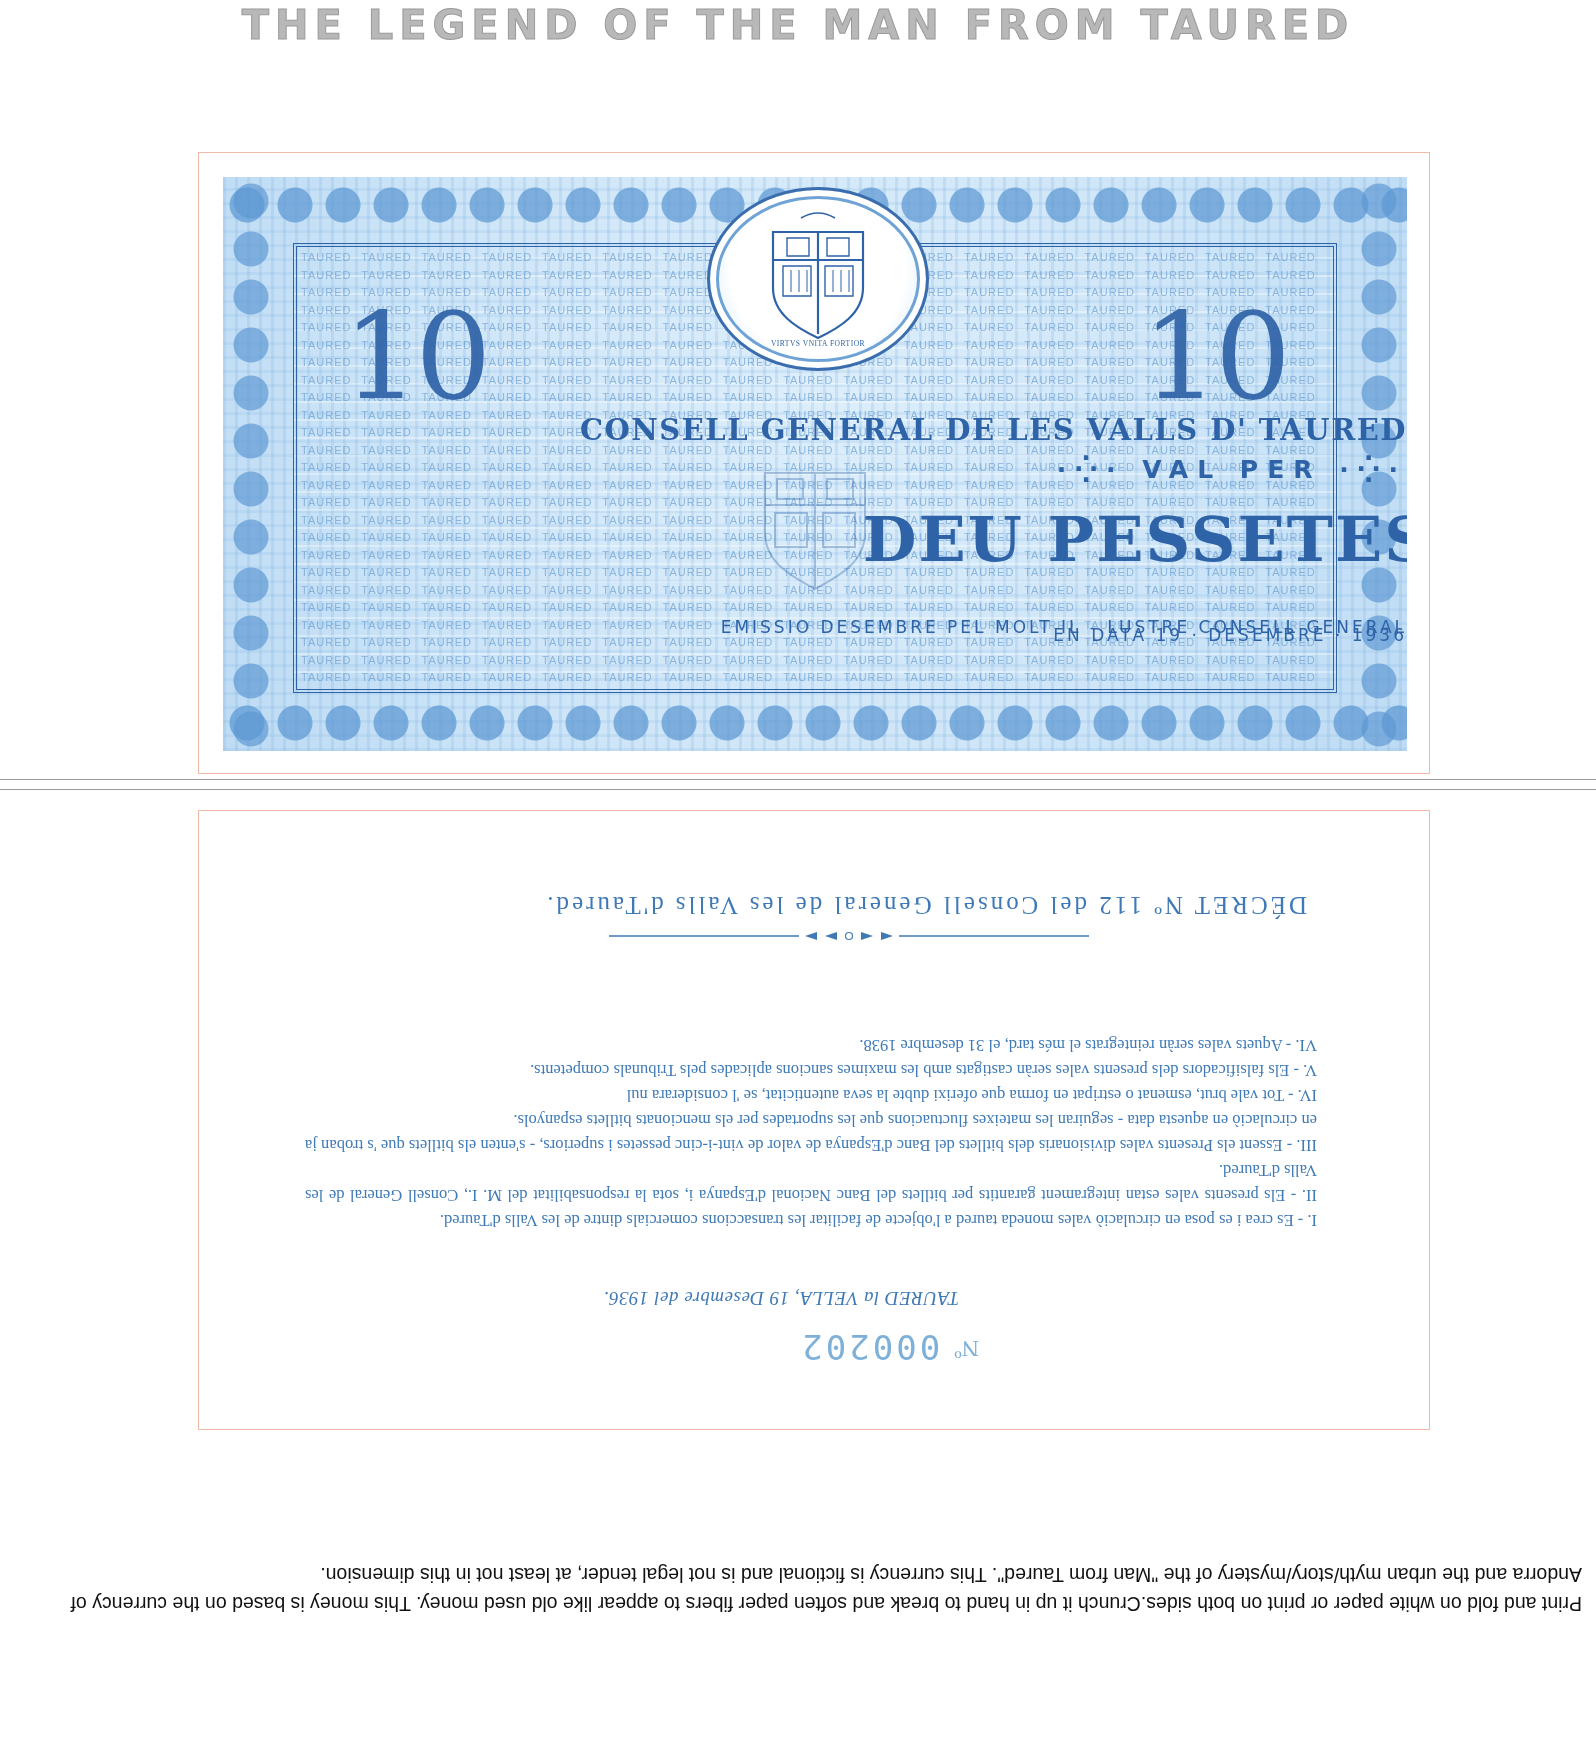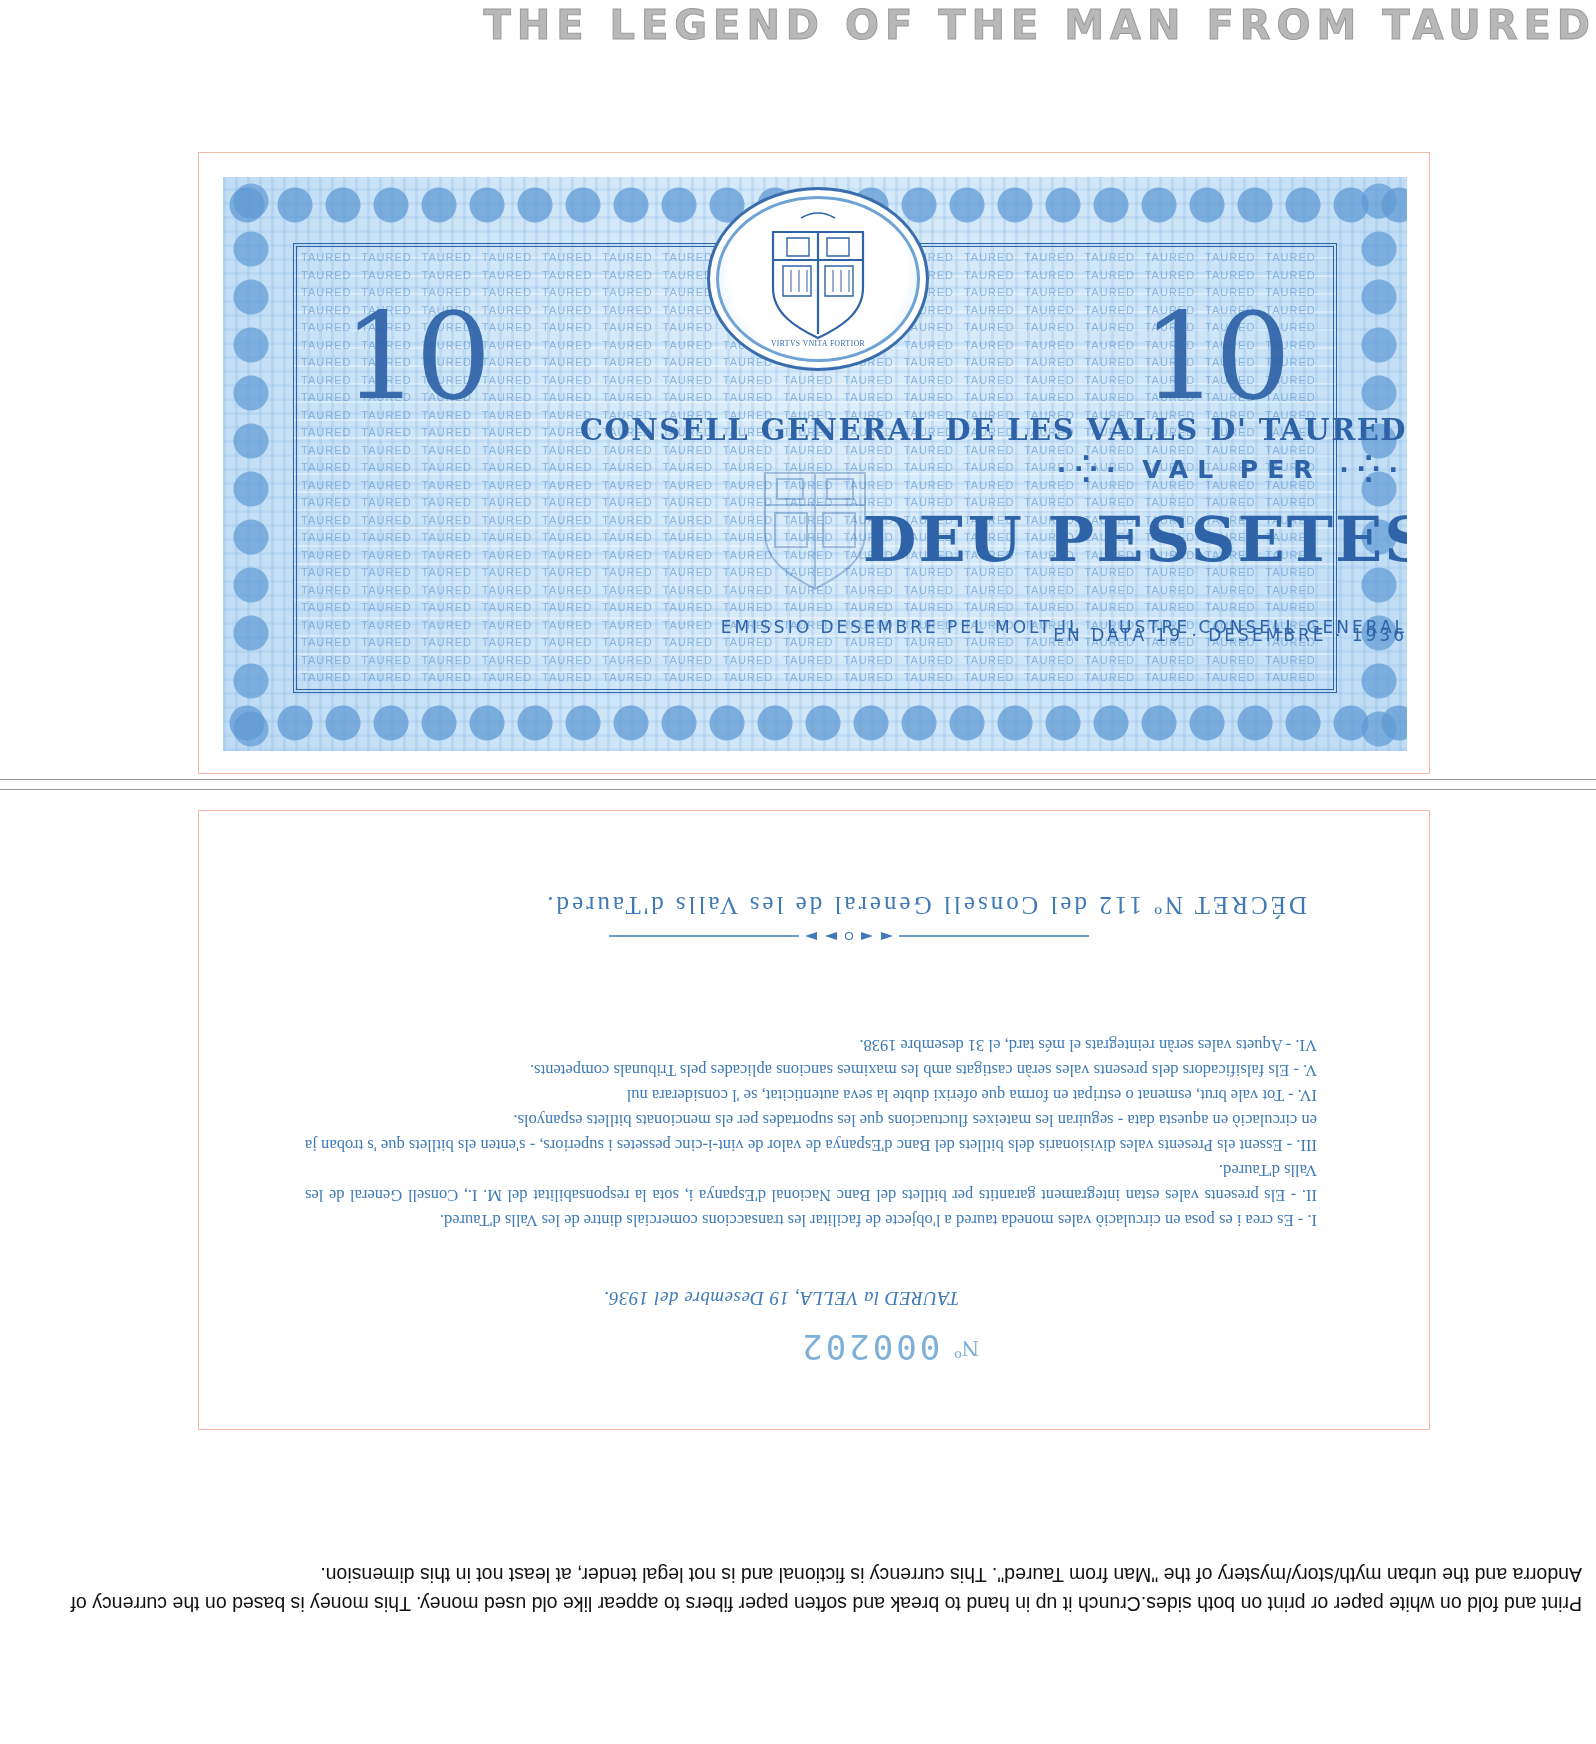--- a/index.html
+++ b/index.html
@@ -14,21 +14,21 @@
     font-family: "Liberation Sans", sans-serif;
     overflow: hidden;
   }
 
   
   .page-title {
     position: absolute;
     top: 2px;
     left: 0;
     width: 1596px;
-    text-align: right;
+    text-align: center;
     font-family: "DejaVu Sans", sans-serif;
     font-weight: bold;
     font-size: 40px;
     letter-spacing: 6px;
     color: #b8b8b8;
     -webkit-text-stroke: 1px #9a9a9a;
     white-space: nowrap;
   }
 
   

